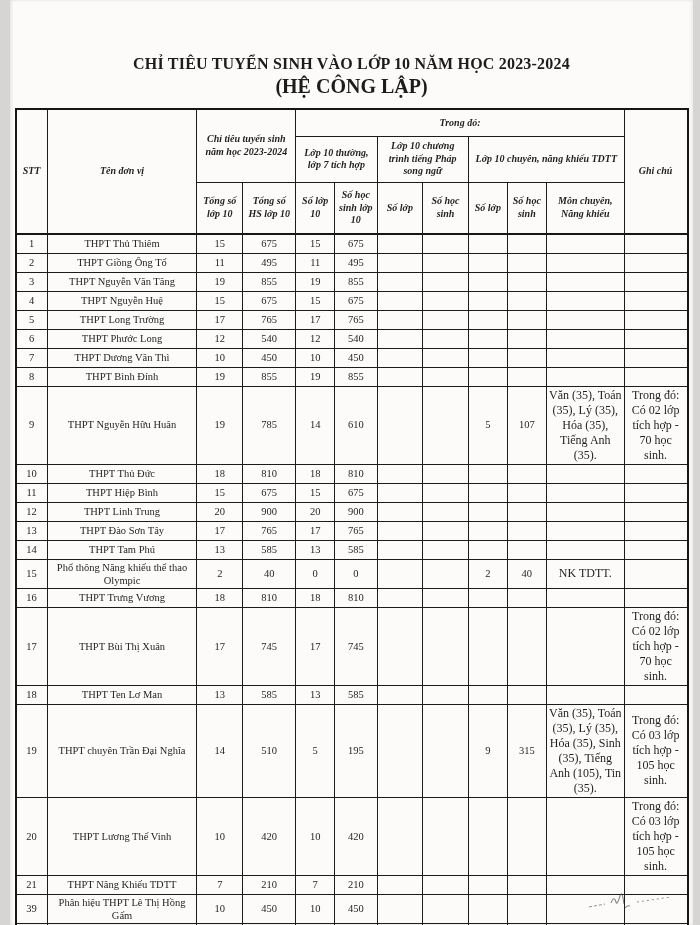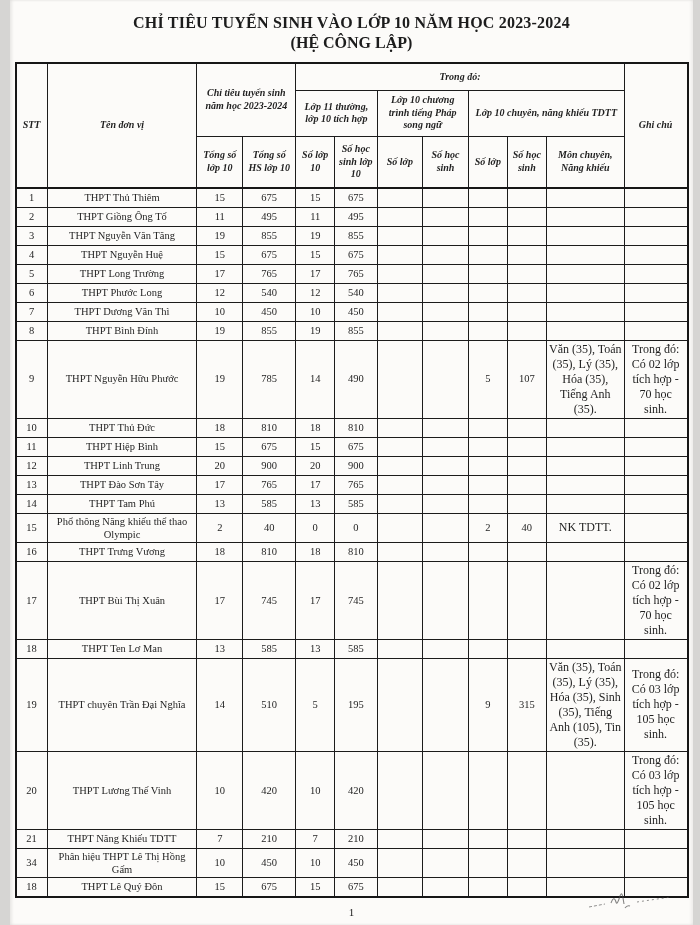--- a/index.html
+++ b/index.html
@@ -10,26 +10,26 @@
     position: relative;
     overflow: hidden;
   }
   .page {
     position: absolute;
     left: 10px; right: 7px; top: 0; bottom: 0;
     background: #fcfbf9;
     box-shadow: inset 2px 0 3px rgba(0,0,0,0.08), inset -2px 0 3px rgba(0,0,0,0.06);
     padding: 14px 4px 0 4px;
   }
-  .title-block { text-align: center; color: #1c1c1c; }
+  .title-block { text-align: center; color: #1c1c1c; margin-top: 41px; }
   .title-line1 {
     font-size: 16px; font-weight: bold; letter-spacing: 0.2px;
   }
   .title-line2 {
-    font-size: 16px; font-weight: bold; margin-top: 2px;
+    font-size: 20px; font-weight: bold; margin-top: 2px;
   }
   .subtitle {
     font-size: 11px; font-style: italic; margin-top: 6px;
     white-space: pre; color: #222;
   }
   .quota-table {
     width: 674px;
     margin: 10px auto 0 auto;
     border-collapse: collapse;
     table-layout: fixed;
@@ -90,21 +90,21 @@
     </colgroup>
     <thead>
       <tr class="hrow-a">
         <th rowspan="3">STT</th>
         <th rowspan="3">Tên đơn vị</th>
         <th rowspan="2" colspan="2">Chỉ tiêu tuyển sinh năm học 2023-2024</th>
         <th colspan="7">Trong đó:</th>
         <th rowspan="3">Ghi chú</th>
       </tr>
       <tr class="hrow-b">
-        <th colspan="2">Lớp 11 thường, lớp 10 tích hợp</th>
+        <th colspan="2">Lớp 10 thường, lớp 7 tích hợp</th>
         <th colspan="2">Lớp 10 chương trình tiếng Pháp song ngữ</th>
         <th colspan="3">Lớp 10 chuyên, năng khiếu TDTT</th>
       </tr>
       <tr class="hrow-c">
         <th>Tổng số lớp 10</th>
         <th>Tổng số HS lớp 10</th>
         <th>Số lớp 10</th>
         <th>Số học sinh lớp 10</th>
         <th>Số lớp</th>
         <th>Số học sinh</th>
@@ -221,25 +221,25 @@
           <td>855</td>
           <td></td>
           <td></td>
           <td></td>
           <td></td>
           <td class="cell-small"></td>
           <td class="cell-small"></td>
         </tr>
         <tr>
           <td>9</td>
-          <td class="cell-name">THPT Nguyễn Hữu Phước</td>
+          <td class="cell-name">THPT Nguyễn Hữu Huân</td>
           <td>19</td>
           <td>785</td>
           <td>14</td>
-          <td>490</td>
+          <td>610</td>
           <td></td>
           <td></td>
           <td>5</td>
           <td>107</td>
           <td class="cell-small">Văn (35), Toán (35), Lý (35), Hóa (35), Tiếng Anh (35).</td>
           <td class="cell-small">Trong đó: Có 02 lớp tích hợp - 70 học sinh.</td>
         </tr>
         <tr>
           <td>10</td>
           <td class="cell-name">THPT Thủ Đức</td>
@@ -402,21 +402,21 @@
           <td>7</td>
           <td>210</td>
           <td></td>
           <td></td>
           <td></td>
           <td></td>
           <td class="cell-small"></td>
           <td class="cell-small"></td>
         </tr>
         <tr>
-          <td>34</td>
+          <td>39</td>
           <td class="cell-name">Phân hiệu THPT Lê Thị Hồng Gấm</td>
           <td>10</td>
           <td>450</td>
           <td>10</td>
           <td>450</td>
           <td></td>
           <td></td>
           <td></td>
           <td></td>
           <td class="cell-small"></td>

